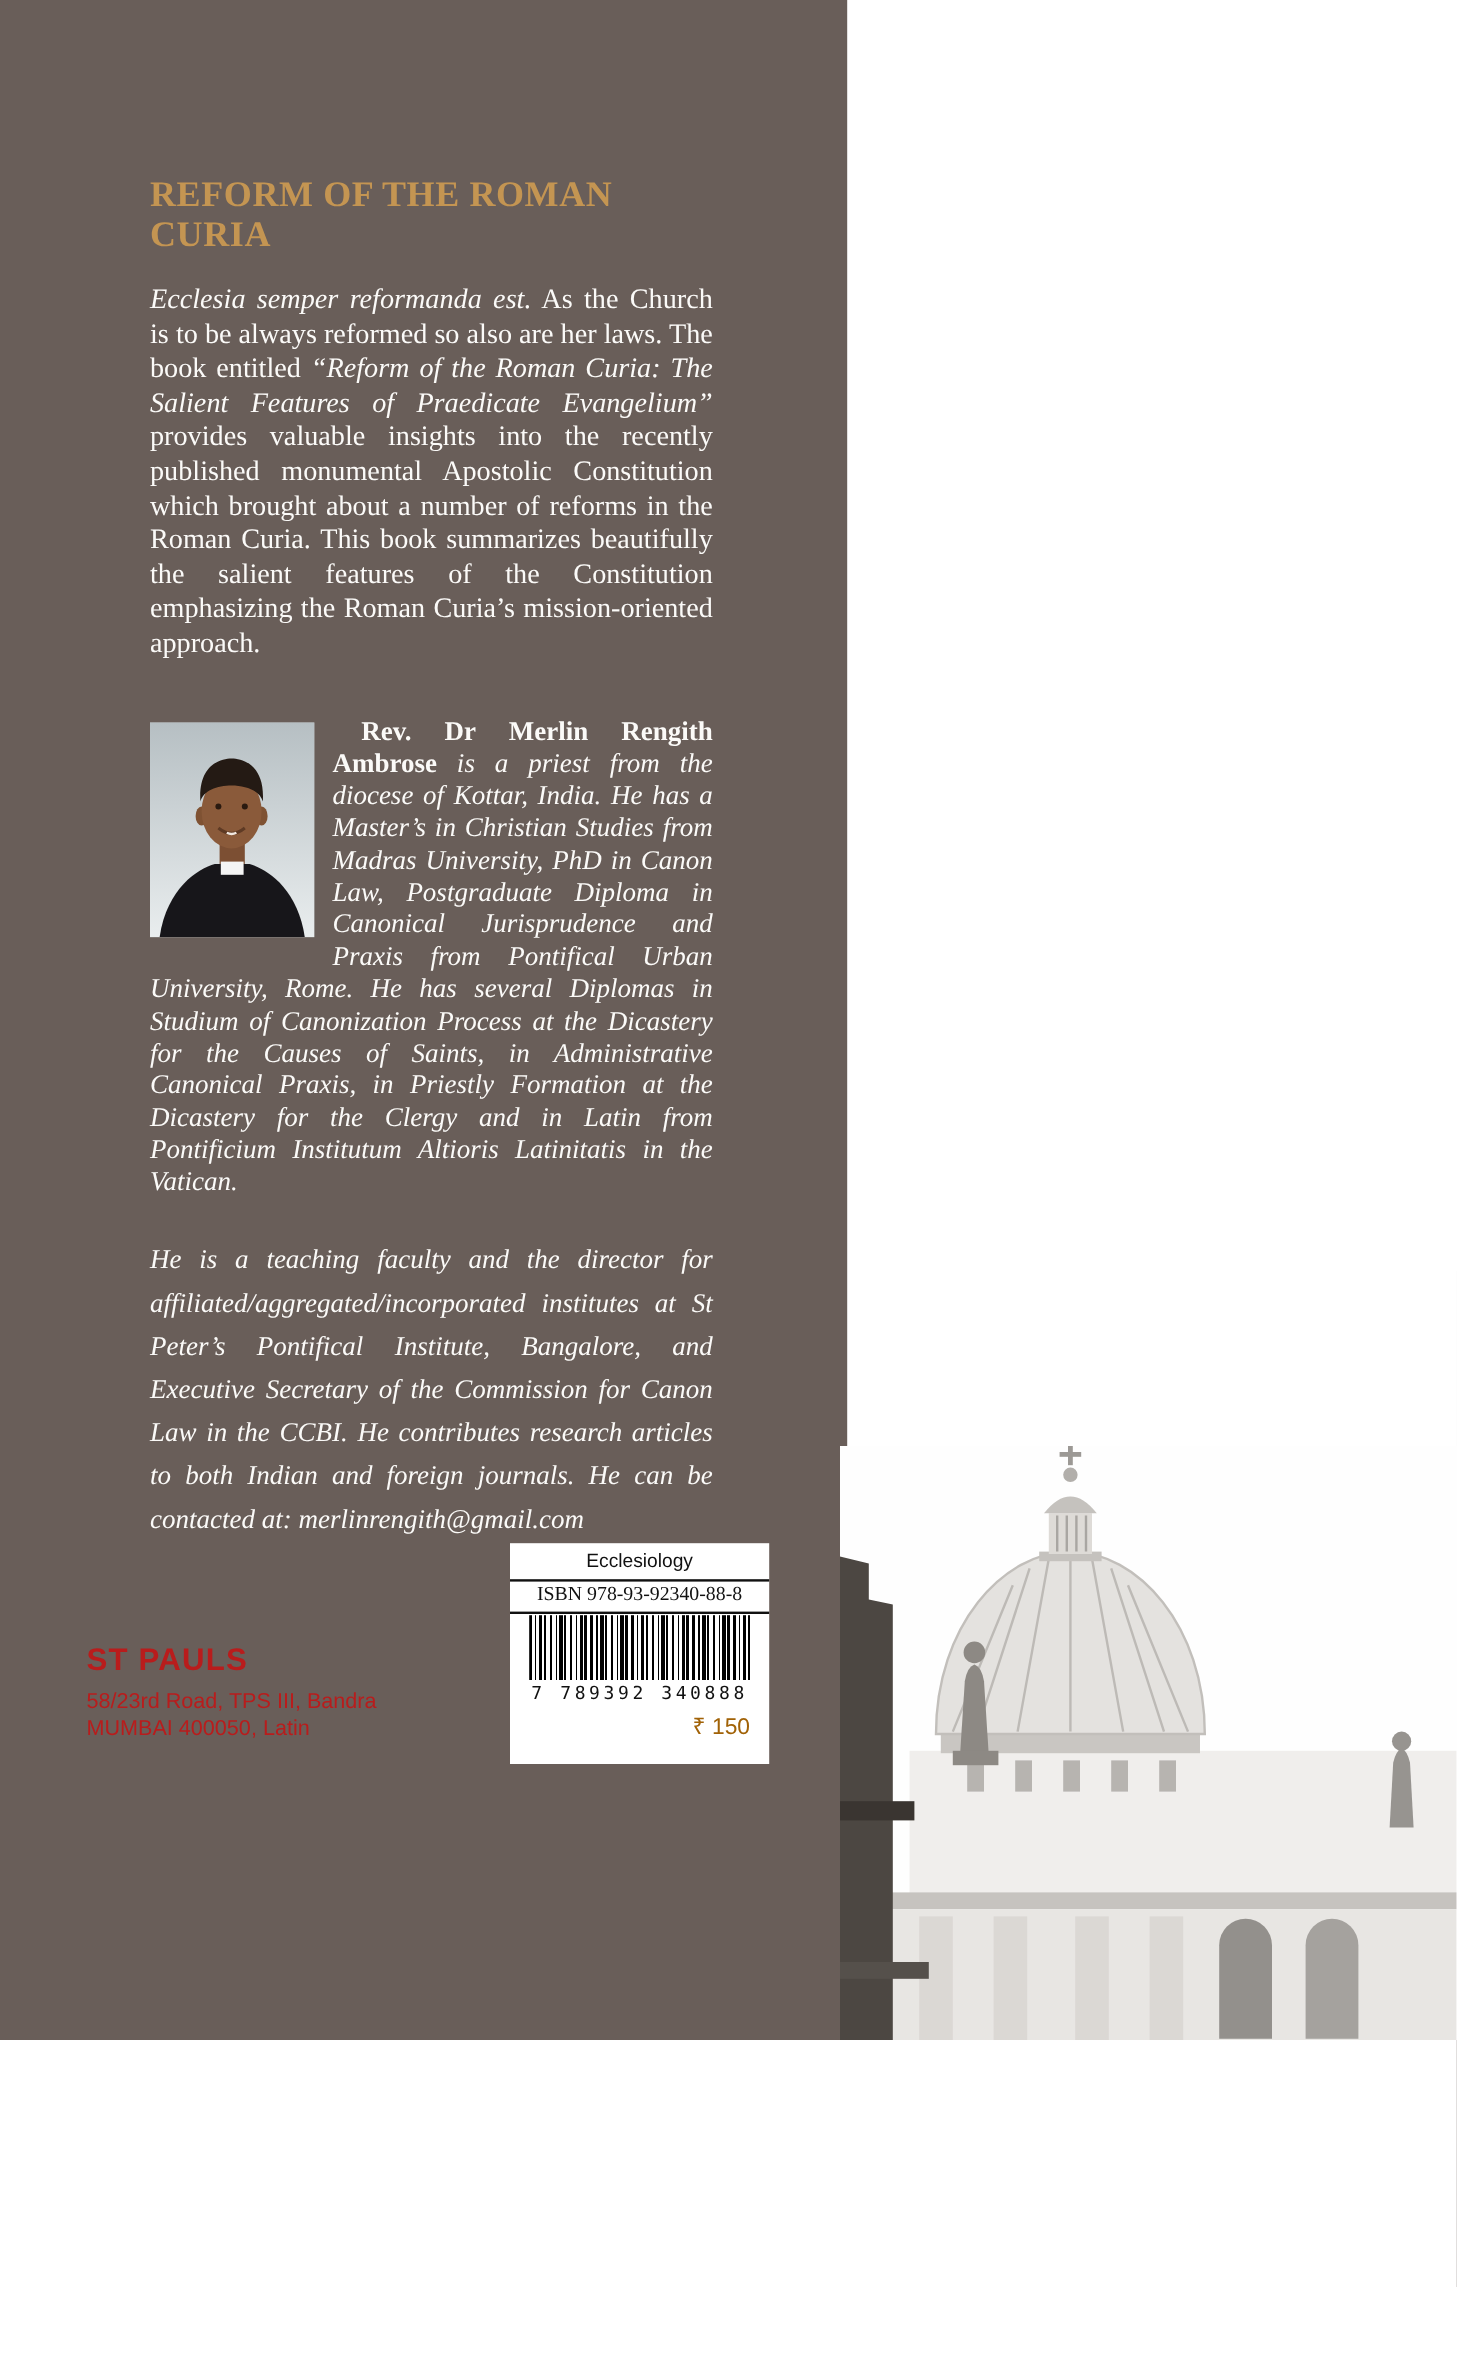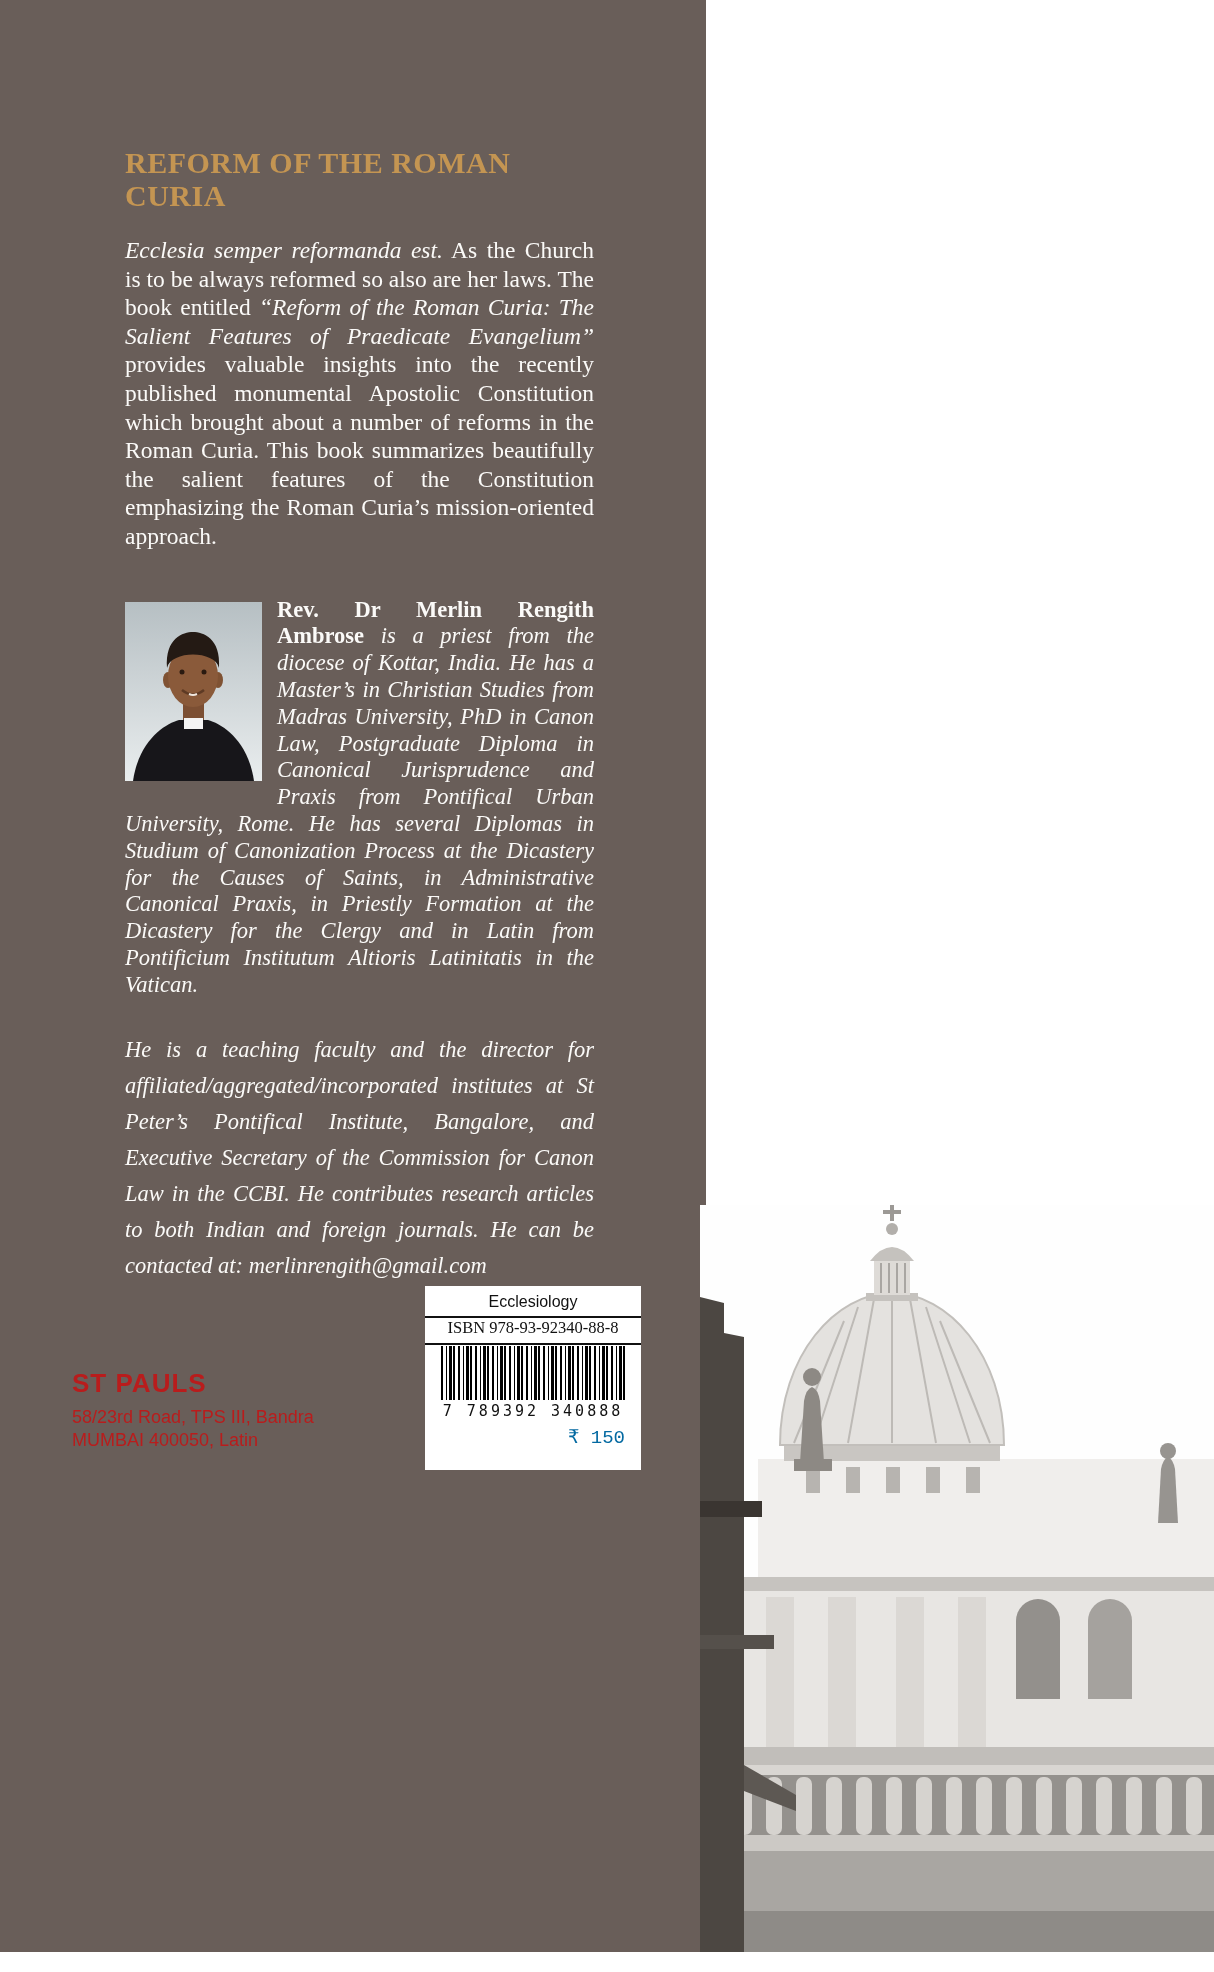--- a/index.html
+++ b/index.html
@@ -1,17 +1,17 @@
 <!DOCTYPE html>
 <html><head>
 <meta charset="utf-8">
 <style>
   html,body { margin:0; padding:0; background:#ffffff; }
   .cover {
-    position:relative; width:1214px; height:1952px; overflow:hidden;
+    position:relative; width:1214px; height:1700px; overflow:hidden;
     background:#ffffff; font-family:"Liberation Serif", serif;
   }
   .taupe-panel {
     position:absolute; left:0; top:0; width:706px; height:1972px;
     background:#695e59;
   }
   .content {
     position:absolute; left:125px; top:146px; width:469px; color:#fbfaf8;
   }
   .title {
@@ -23,21 +23,21 @@
     margin:0; font-size:23.5px; line-height:28.6px; text-align:justify;
   }
   .it { font-style:italic;margin-top:12px; }
   .author { margin-top:46px; font-size:22.5px; line-height:26.8px; text-align:justify; }
   .author-photo {
     float:left; width:137px; height:179px; margin:5px 15px 4px 0;
     background:#c3cacd; overflow:hidden;
   }
   .author-photo svg { display:block; }
   .bio { margin:0; }
-  .bio strong { font-weight:bold; font-style:normal; }
+  .bio strong { font-weight:bold; font-style:normal;margin-left:24px; }
   .bio2 {
     margin:34px 0 0 0; font-size:22.5px; line-height:36px;
     text-align:justify; font-style:italic;
   }
   .publisher {
     position:absolute; left:72px; top:1368px; color:#b91c1c;
     font-family:"Liberation Sans", sans-serif;
   }
   .pub-name { font-size:26px; font-weight:bold; letter-spacing:1px; margin-bottom:7px; }
   .pub-addr { font-size:18px; line-height:23px; }
@@ -55,22 +55,22 @@
       #000 0px, #000 2px, #fff 2px, #fff 5px,
       #000 5px, #000 6px, #fff 6px, #fff 8px,
       #000 8px, #000 11px, #fff 11px, #fff 12px,
       #000 12px, #000 14px, #fff 14px, #fff 17px);
   }
   .bc-number {
     font-family:"DejaVu Sans Mono", monospace; font-size:15px;
     letter-spacing:3px; padding-top:2px; white-space:nowrap;
   }
   .bc-price {
-    text-align:right; font-family:Liberation Mono, monospace;
-    font-size:19px; color:#0369a1; padding:5px 6px 0 0;
+    text-align:right; font-family:Liberation Sans, sans-serif;
+    font-size:19px; color:#a16207; padding:5px 6px 0 0;
   }
   .dome-photo { position:absolute; left:700px; top:1205px; width:514px; height:767px; }
   .dome-photo svg { display:block; }
 </style>
 </head>
 <body>
 
 <div class="cover">
 
   <div class="taupe-panel"></div>

